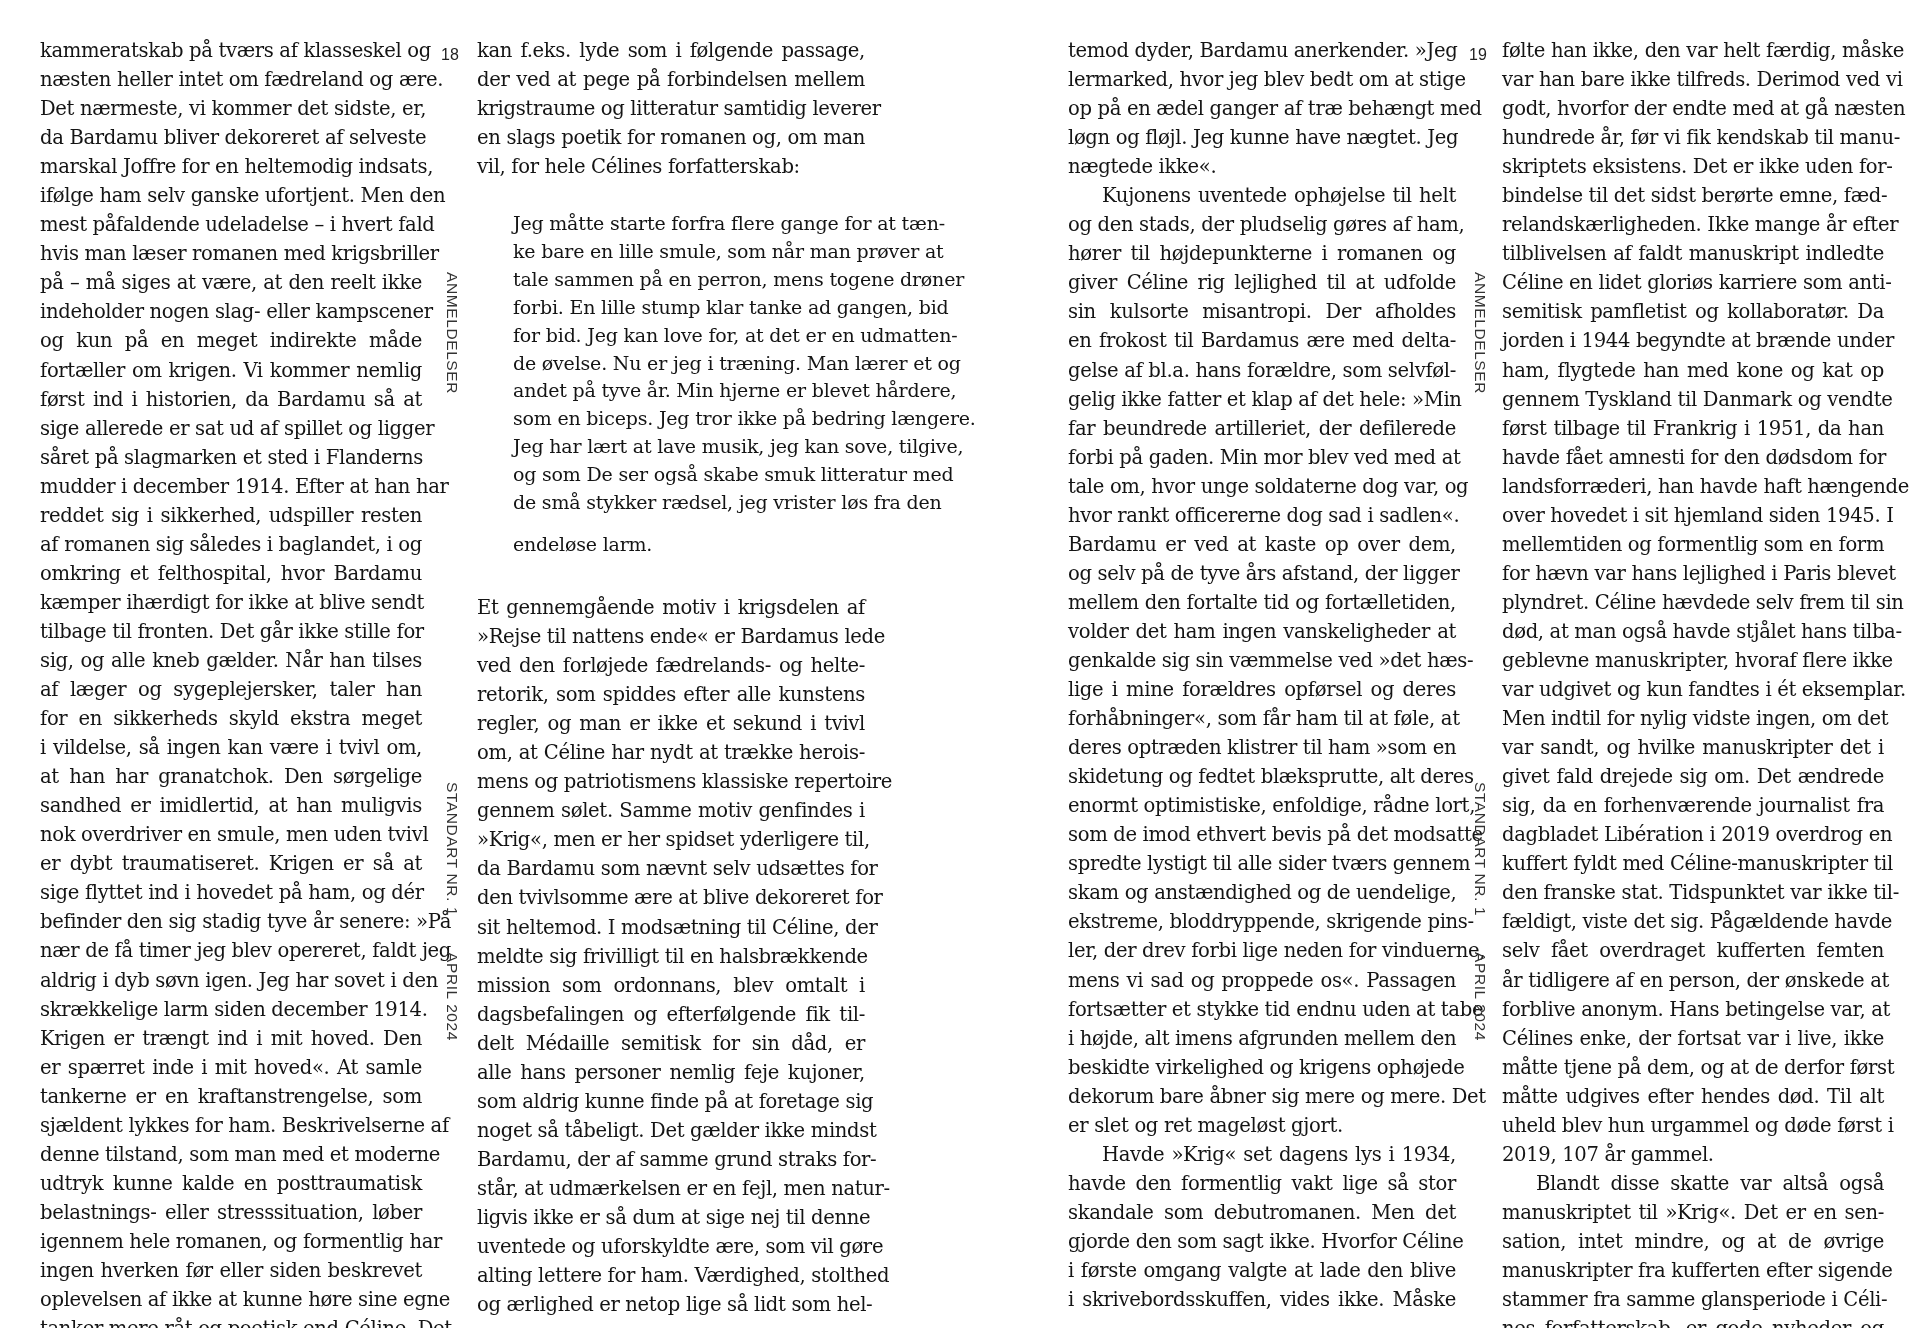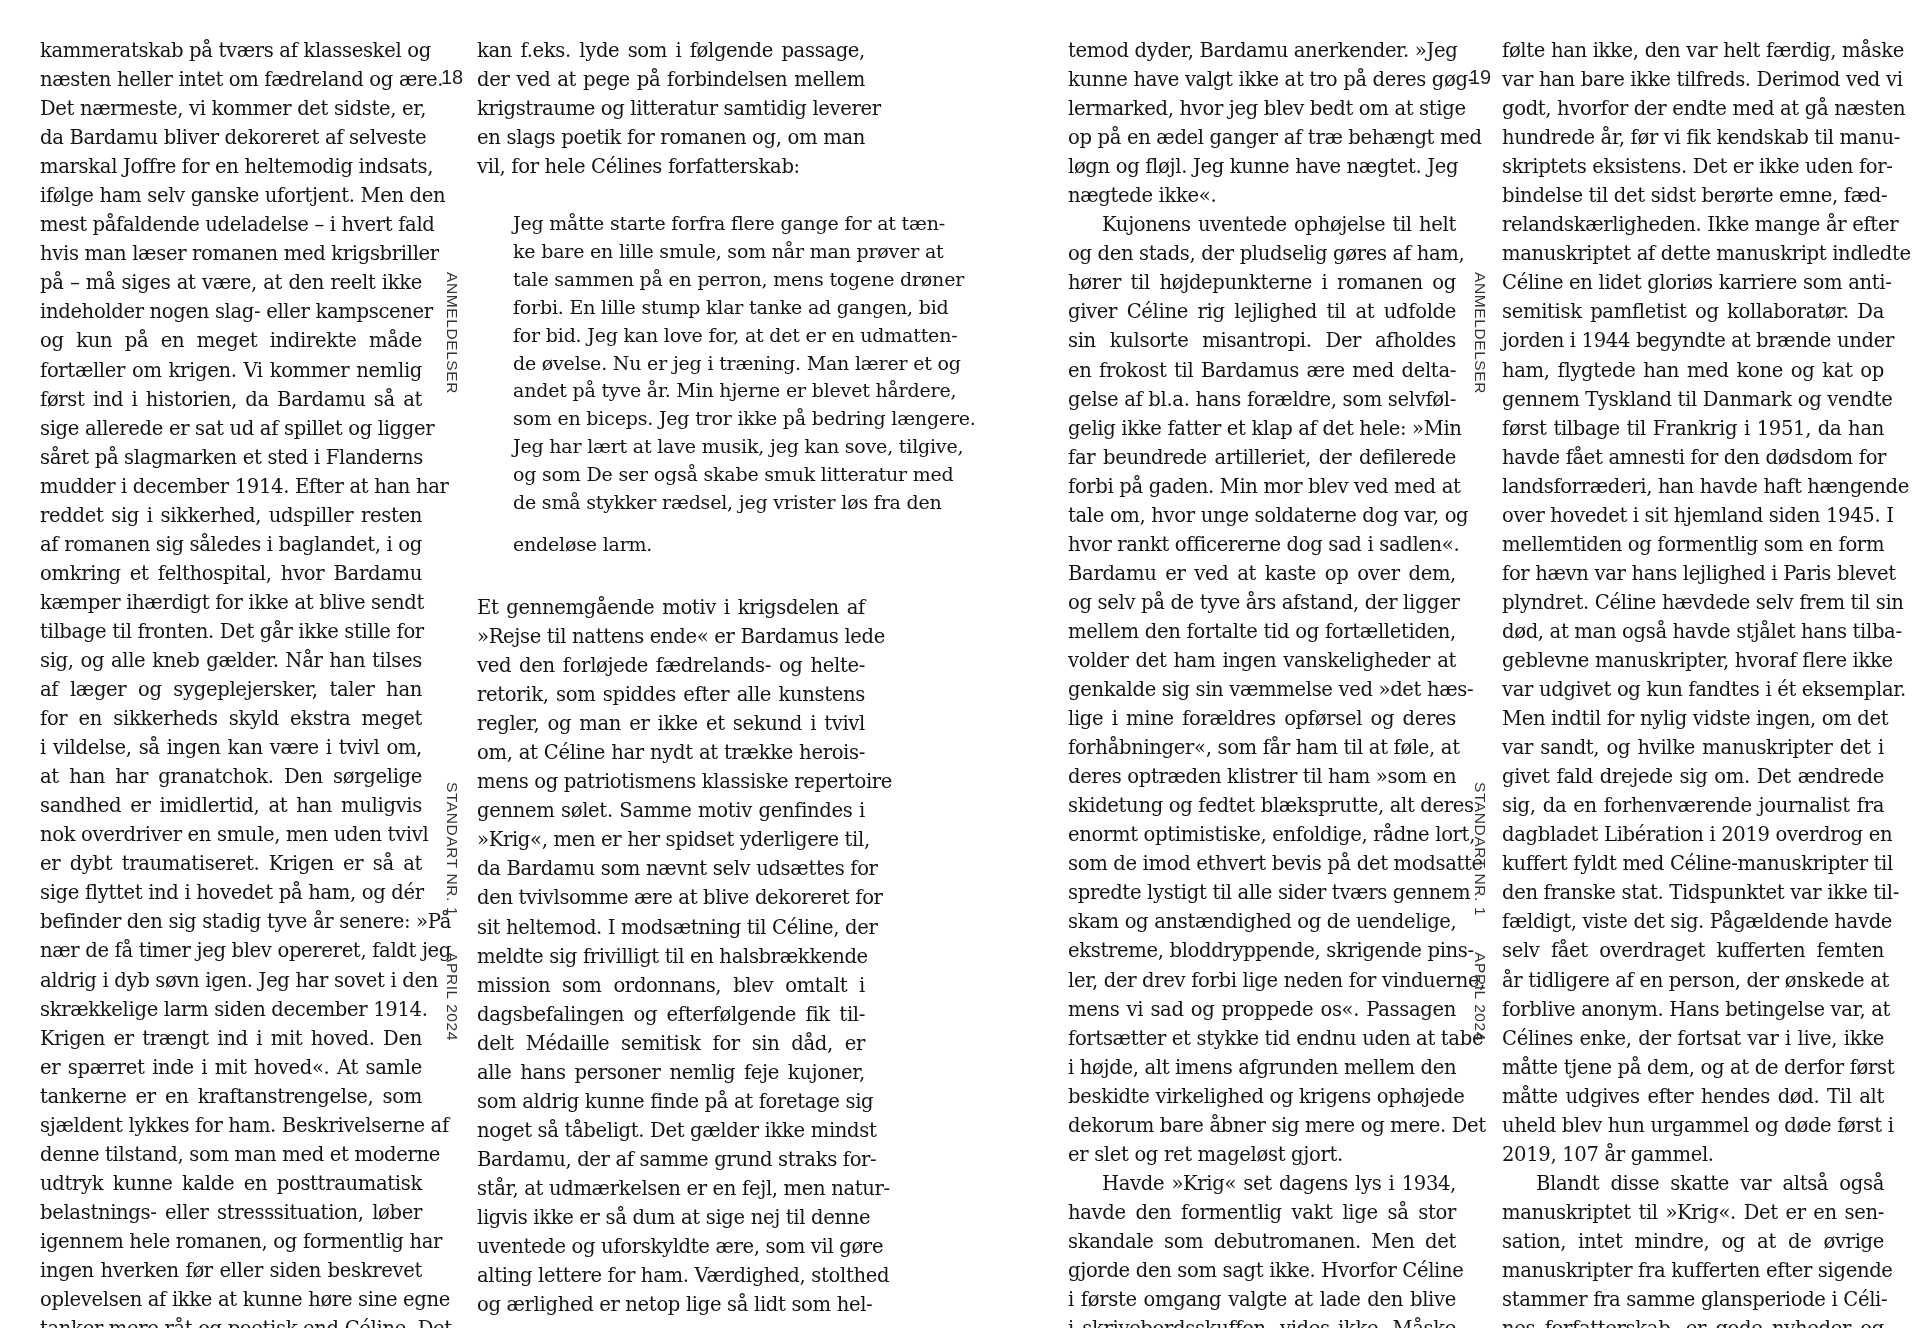--- a/index.html
+++ b/index.html
@@ -19,21 +19,21 @@
   .quote {
     position:absolute; left:513px; top:210px; width:352px;
     font-family:"DejaVu Serif", "Liberation Serif", serif;
     font-size:19px; line-height:27.9px; letter-spacing:-0.2px;
   }
   .quote .ln { display:block; white-space:nowrap; text-align:justify; text-align-last:justify; }
   .quote .ln.last { text-align-last:left;margin-top:14px; }
   #col2b { top:593px; }
   .pageno {
     position:absolute; font-family:"Liberation Sans", "DejaVu Sans", sans-serif;
-    font-size:20px; color:#222;margin-top:20px;
+    font-size:16px; color:#222;
   }
   #pageno-left { left:441px; top:46px; }
   #pageno-right { left:1469px; top:46px; }
   .vlabel {
     position:absolute; font-family:"Liberation Sans", "DejaVu Sans", sans-serif;
     font-size:15.5px; letter-spacing:0.6px; color:#333;
     writing-mode:vertical-rl; white-space:nowrap;
   }
   #vl-left-section { left:443px; top:272px; }
   #vl-left-issue { left:443px; top:782px; }
@@ -142,21 +142,20 @@
     <span class="ln">og ærlighed er netop lige så lidt som hel-</span>
   </div>
 
 <span id="pageno-left" class="pageno">18</span>
 <span id="vl-left-section" class="vlabel">ANMELDELSER</span>
 <span id="vl-left-issue" class="vlabel">STANDART NR. 1</span>
 <span id="vl-left-date" class="vlabel">APRIL 2024</span>
 
 <div id="col3" class="col">
     <span class="ln">temod dyder, Bardamu anerkender. »Jeg</span>
-    <span class="ln">kunne have valgt ikke at tro på deres gøg-</span>
     <span class="ln">lermarked, hvor jeg blev bedt om at stige</span>
     <span class="ln">op på en ædel ganger af træ behængt med</span>
     <span class="ln">løgn og fløjl. Jeg kunne have nægtet. Jeg</span>
     <span class="ln last">nægtede ikke«.</span>
     <span class="ln indent">Kujonens uventede ophøjelse til helt</span>
     <span class="ln">og den stads, der pludselig gøres af ham,</span>
     <span class="ln">hører til højdepunkterne i romanen og</span>
     <span class="ln">giver Céline rig lejlighed til at udfolde</span>
     <span class="ln">sin kulsorte misantropi. Der afholdes</span>
     <span class="ln">en frokost til Bardamus ære med delta-</span>
@@ -195,21 +194,21 @@
     <span class="ln">i skrivebordsskuffen, vides ikke. Måske</span>
   </div>
 <div id="col4" class="col">
     <span class="ln">følte han ikke, den var helt færdig, måske</span>
     <span class="ln">var han bare ikke tilfreds. Derimod ved vi</span>
     <span class="ln">godt, hvorfor der endte med at gå næsten</span>
     <span class="ln">hundrede år, før vi fik kendskab til manu-</span>
     <span class="ln">skriptets eksistens. Det er ikke uden for-</span>
     <span class="ln">bindelse til det sidst berørte emne, fæd-</span>
     <span class="ln">relandskærligheden. Ikke mange år efter</span>
-    <span class="ln">manuskriptet af dette manuskript indledte</span>
+    <span class="ln">tilblivelsen af faldt manuskript indledte</span>
     <span class="ln">Céline en lidet gloriøs karriere som anti-</span>
     <span class="ln">semitisk pamfletist og kollaboratør. Da</span>
     <span class="ln">jorden i 1944 begyndte at brænde under</span>
     <span class="ln">ham, flygtede han med kone og kat op</span>
     <span class="ln">gennem Tyskland til Danmark og vendte</span>
     <span class="ln">først tilbage til Frankrig i 1951, da han</span>
     <span class="ln">havde fået amnesti for den dødsdom for</span>
     <span class="ln">landsforræderi, han havde haft hængende</span>
     <span class="ln">over hovedet i sit hjemland siden 1945. I</span>
     <span class="ln">mellemtiden og formentlig som en form</span>

